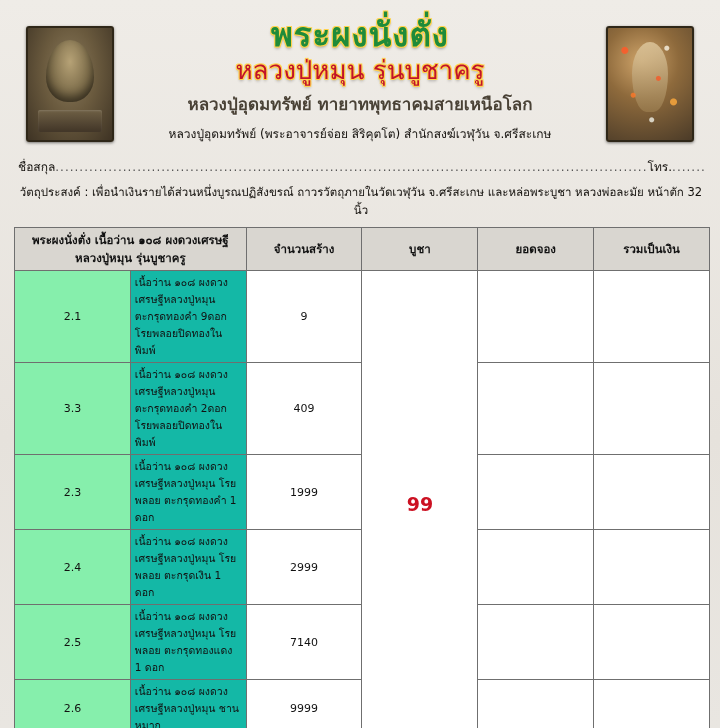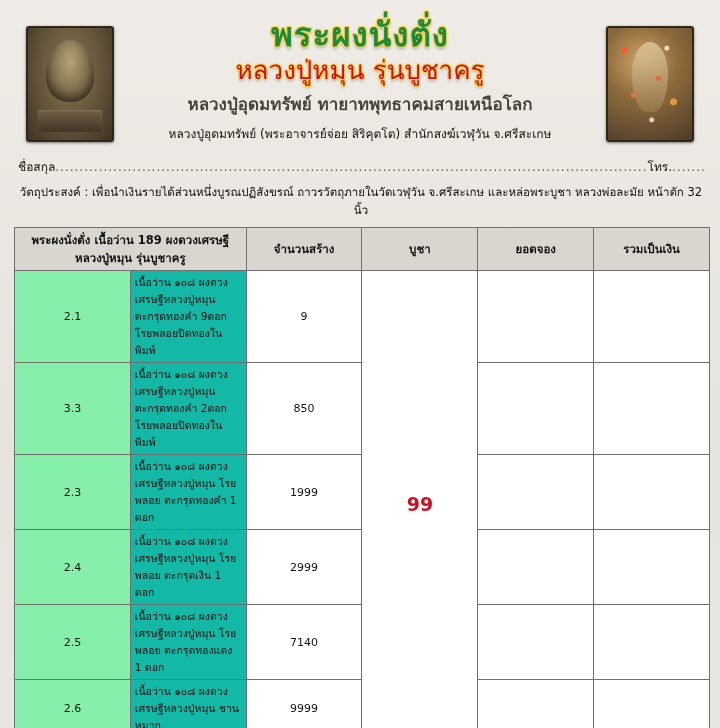--- a/index.html
+++ b/index.html
@@ -181,40 +181,40 @@
   </div>
 
   <div class="purpose">
     <span>วัตถุประสงค์ :</span>
     <span>เพื่อนำเงินรายได้ส่วนหนึ่งบูรณปฏิสังขรณ์ ถาวรวัตถุภายในวัดเวฬุวัน จ.ศรีสะเกษ และหล่อพระบูชา หลวงพ่อละมัย หน้าตัก 32 นิ้ว</span>
   </div>
 
   <table>
     <thead>
       <tr>
-        <th colspan="2">พระผงนั่งตั่ง เนื้อว่าน 189 ผงดวงเศรษฐีหลวงปู่หมุน รุ่นบูชาครู</th>
+        <th colspan="2">พระผงนั่งตั่ง เนื้อว่าน ๑๐๘ ผงดวงเศรษฐีหลวงปู่หมุน รุ่นบูชาครู</th>
         <th>จำนวนสร้าง</th>
         <th>บูชา</th>
         <th>ยอดจอง</th>
         <th>รวมเป็นเงิน</th>
       </tr>
     </thead>
     <tbody>
       <tr>
         <td class="idx">2.1</td>
         <td class="desc">เนื้อว่าน ๑๐๘ ผงดวงเศรษฐีหลวงปู่หมุน  ตะกรุดทองคำ 9ดอก โรยพลอยปิดทองในพิมพ์</td>
         <td class="qty">9</td>
         <td class="bucha" rowspan="6">99</td>
         <td class="book"></td>
         <td class="total"></td>
       </tr>
       <tr>
         <td class="idx">3.3</td>
         <td class="desc">เนื้อว่าน ๑๐๘ ผงดวงเศรษฐีหลวงปู่หมุน ตะกรุดทองคำ 2ดอก โรยพลอยปิดทองในพิมพ์</td>
-        <td class="qty">850</td>
+        <td class="qty">409</td>
         <td class="book"></td>
         <td class="total"></td>
       </tr>
       <tr>
         <td class="idx">2.3</td>
         <td class="desc">เนื้อว่าน ๑๐๘ ผงดวงเศรษฐีหลวงปู่หมุน โรยพลอย ตะกรุดทองคำ 1 ดอก</td>
         <td class="qty">1999</td>
         <td class="book"></td>
         <td class="total"></td>
       </tr>

